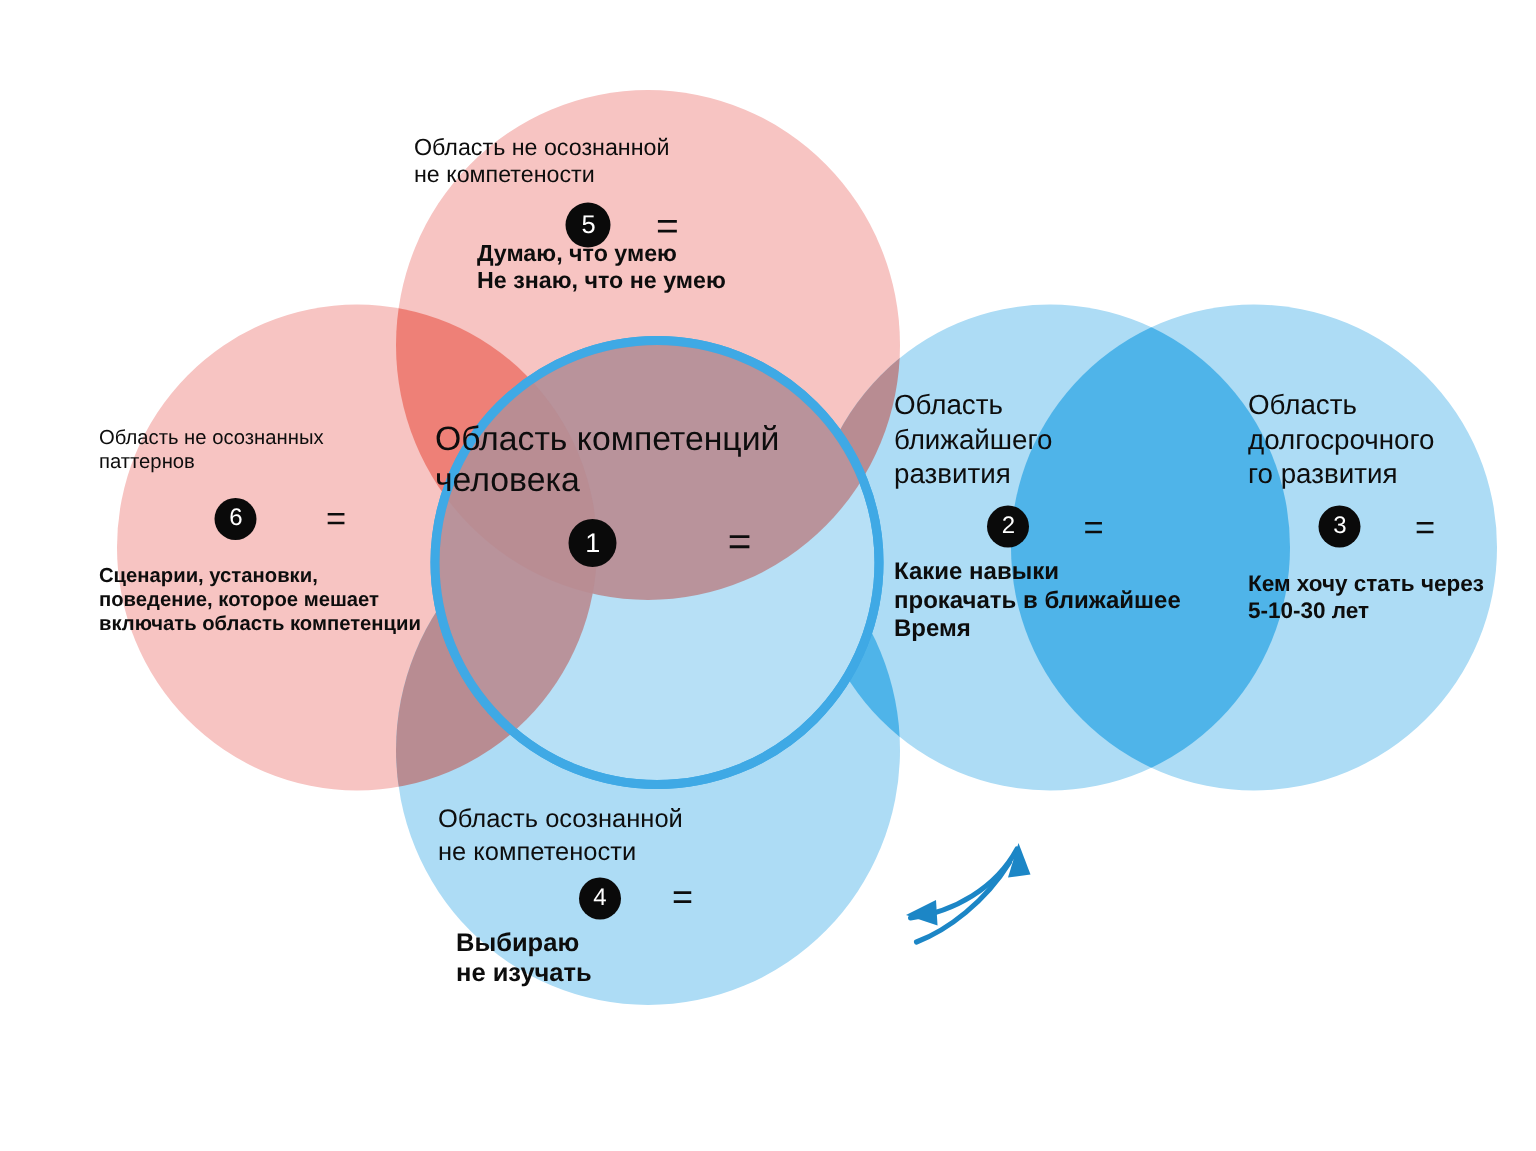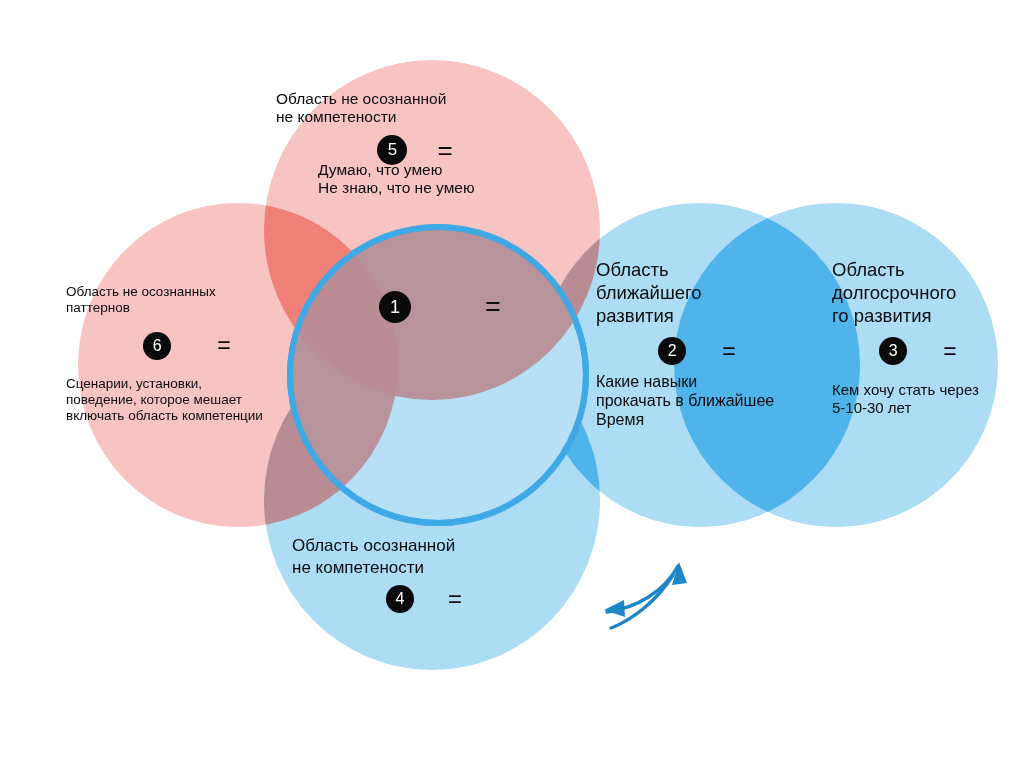--- a/index.html
+++ b/index.html
@@ -32,21 +32,21 @@
     position: absolute;
     text-align: left;
     line-height: 1.18;
     color: #0d0d0d;
   }
   .zone .ztitle {
     font-weight: 400;
     white-space: pre-line;
   }
   .zone .zbody {
-    font-weight: 400;
+    font-weight: 700;
     white-space: pre-line;
   }
   .eqrow {
     display: flex;
     align-items: center;
     justify-content: center;
     gap: 10px;
   }
   .badge {
     display: inline-flex;
@@ -207,20 +207,22 @@
     <div class="eqrow">
       <span class="badge">6</span>
       <span class="eqsign">=</span>
     </div>
     <div class="zbody">Сценарии, установки,
 поведение, которое мешает
 включать область компетенции</div>
   </div>
 
   <div class="zone" id="zone-1">
+    <div class="ztitle">Область компетенций
+человека</div>
     <div class="eqrow">
       <span class="badge">1</span>
       <span class="eqsign">=</span>
     </div>
   </div>
 
   <div class="zone" id="zone-2">
     <div class="ztitle">Область
 ближайшего
 развития</div>
@@ -245,15 +247,17 @@
 5-10-30 лет</div>
   </div>
 
   <div class="zone" id="zone-4">
     <div class="ztitle">Область осознанной
 не компетености</div>
     <div class="eqrow">
       <span class="badge">4</span>
       <span class="eqsign">=</span>
     </div>
+    <div class="zbody">Выбираю
+не изучать</div>
   </div>
 
 </div>
 
 </body></html>

